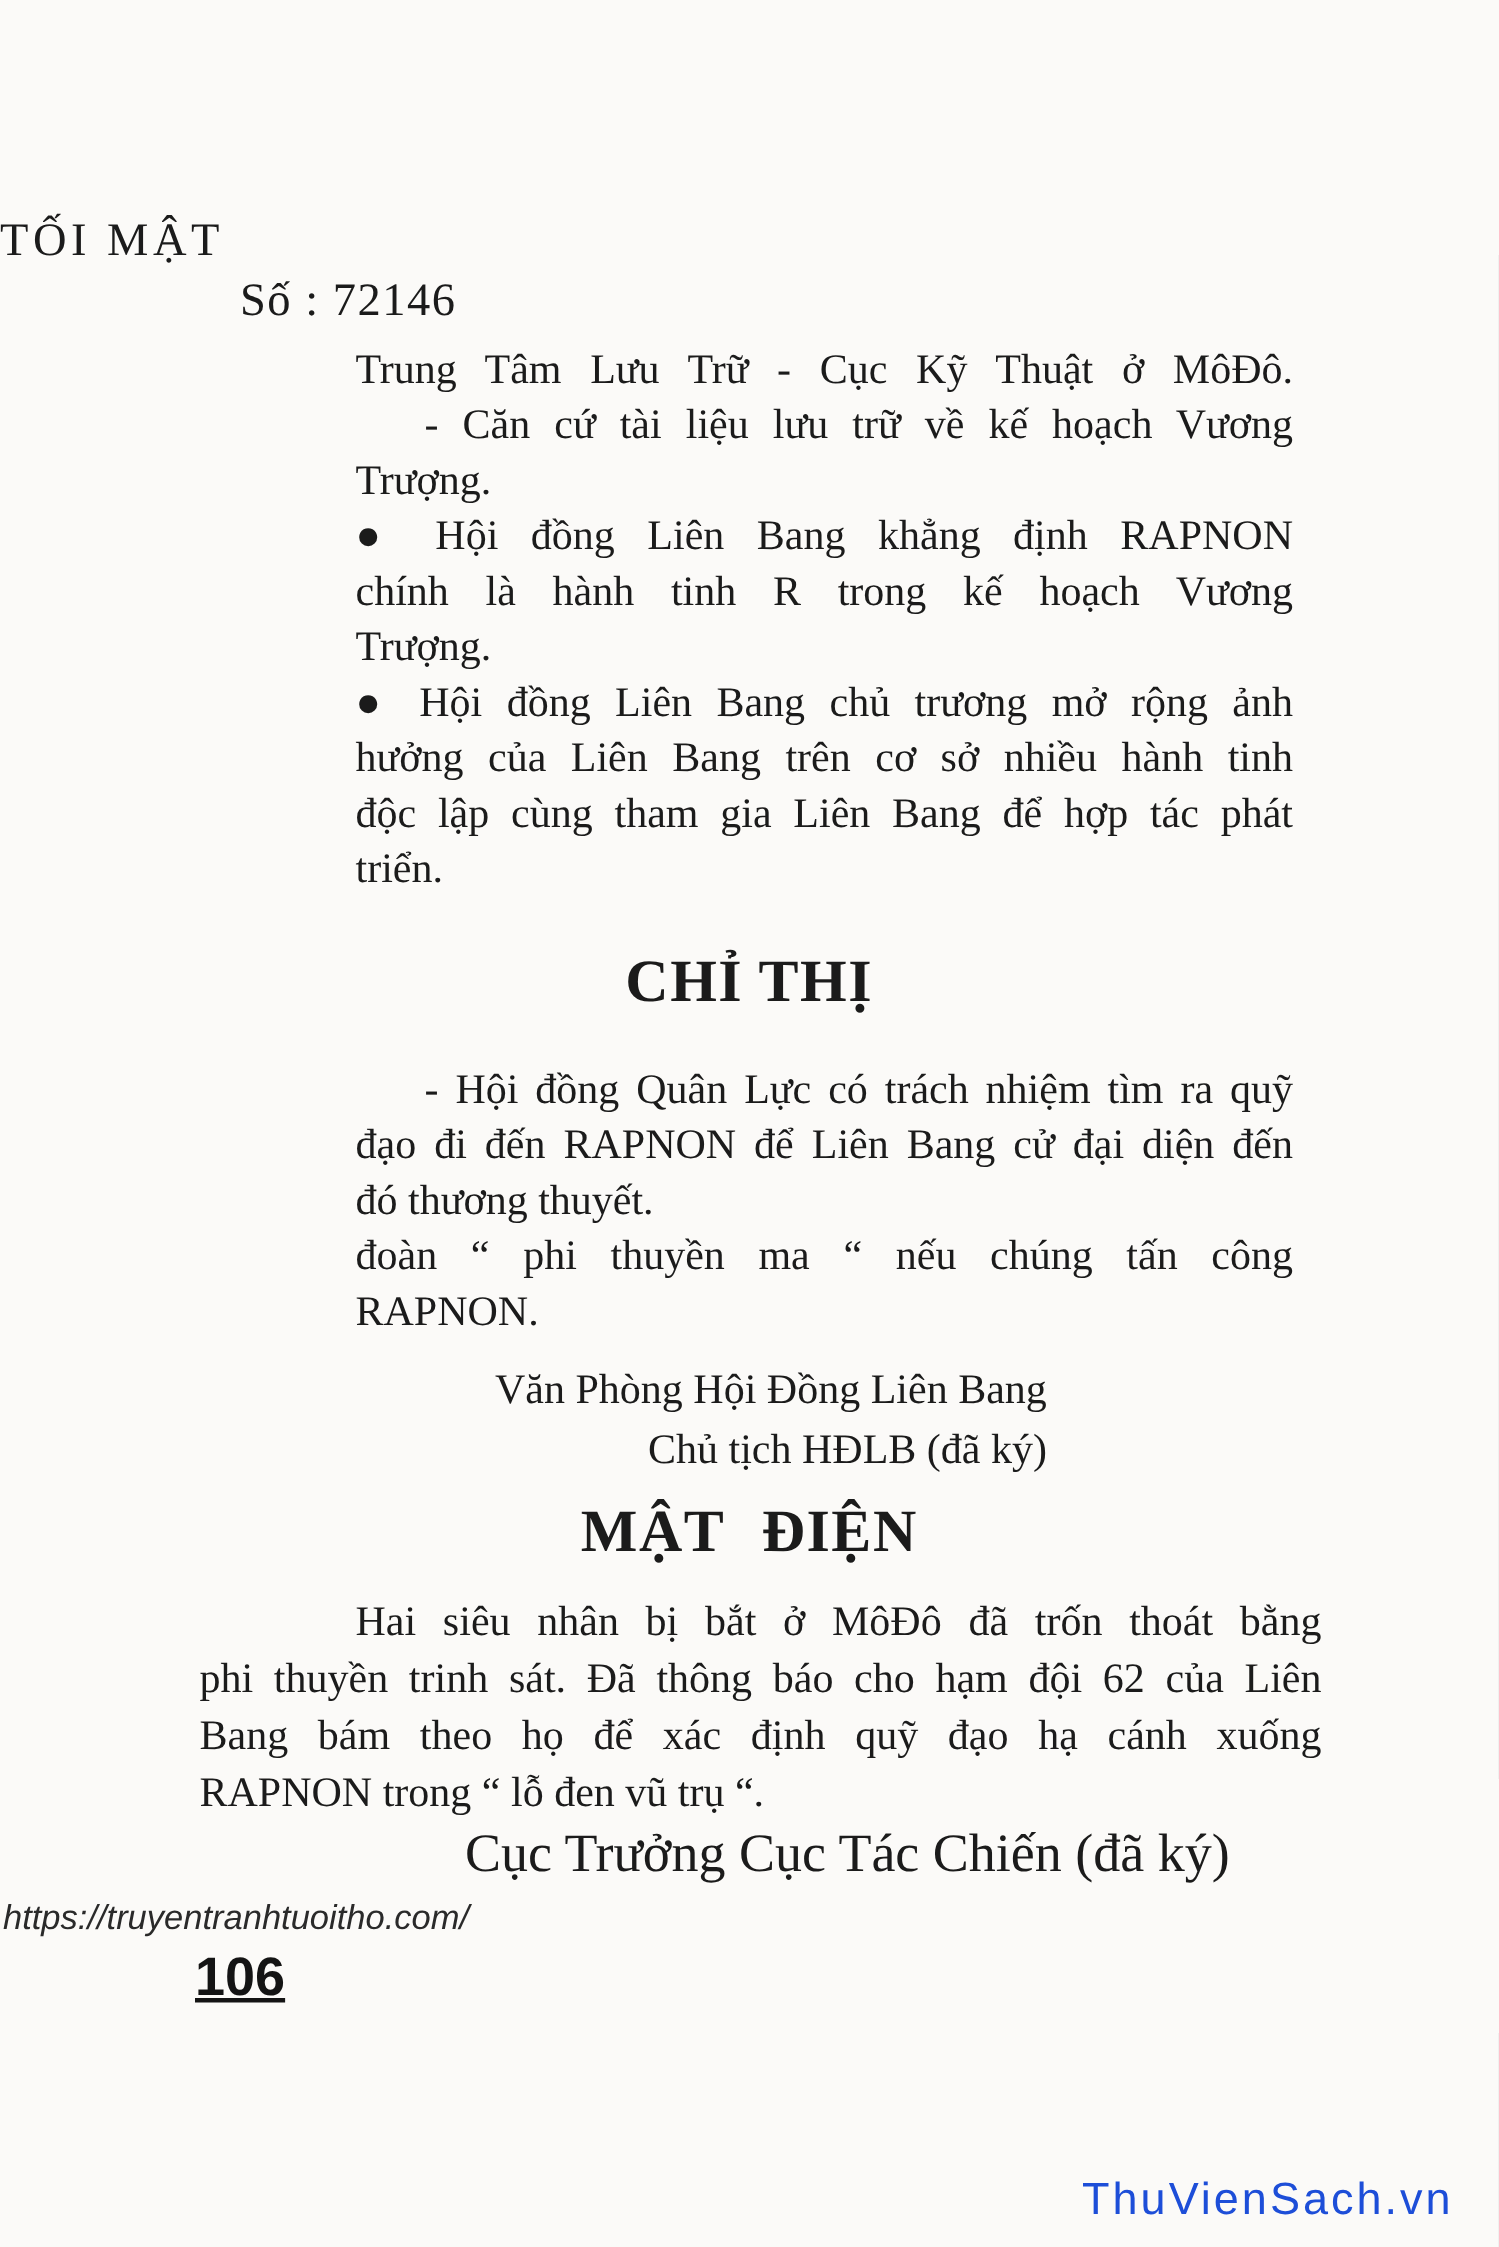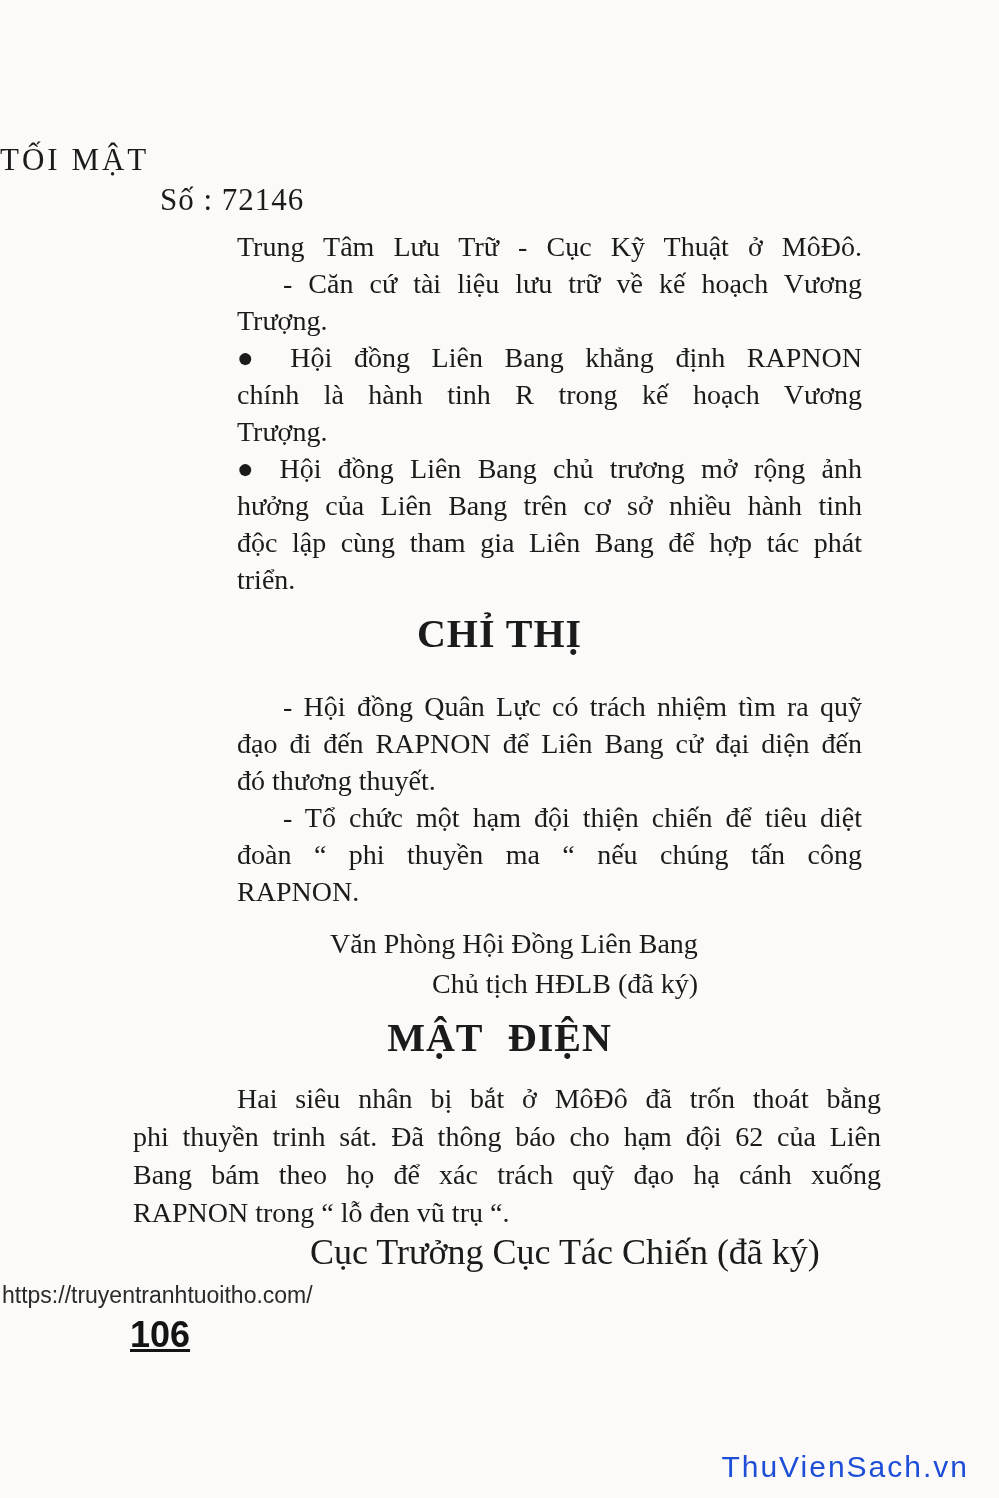--- a/index.html
+++ b/index.html
@@ -53,21 +53,21 @@
   .ind { padding-left: 46px; }
   .indT { padding-left: 104px; }
   .heading {
     width: 100%;
     text-align: center;
     font-size: 40px;
     font-weight: bold;
     letter-spacing: 1px;
     line-height: 48px;
   }
-  .heading.chithi { margin-top: 12px; margin-bottom: 30px; }
+  .heading.chithi { margin-top: 32px; margin-bottom: 30px; }
   .heading.matdien { margin-top: 10px; margin-bottom: 18px; word-spacing: 14px; }
   .sig-office {
     margin-top: 14px;
     margin-left: 330px;
     font-size: 28px;
     line-height: 40px;
   }
   .sig-signer {
     margin-left: 432px;
     font-size: 28px;
@@ -78,20 +78,21 @@
     font-size: 36px;
     line-height: 40px;
   }
   .footer-url {
     margin-top: 8px;
     margin-left: 2px;
     font-family: "Liberation Sans", "DejaVu Sans", sans-serif;
     font-size: 23px;
     color: #2a2a2a;
     line-height: 30px;
+    font-style: italic;
   }
   .page-number {
     margin-top: 4px;
     margin-left: 130px;
     font-family: "Liberation Sans", "DejaVu Sans", sans-serif;
     font-size: 36px;
     font-weight: bold;
     color: #141414;
     text-decoration: underline;
   }
@@ -140,35 +141,34 @@
 
     <div class="heading chithi">CHỈ THỊ</div>
 
     <div class="blockA">
       <div>
         <div class="line jl ind">- Hội đồng Quân Lực có trách nhiệm tìm ra quỹ</div>
         <div class="line jl">đạo đi đến RAPNON để Liên Bang cử đại diện đến</div>
         <div class="line">đó thương thuyết.</div>
       </div>
       <div>
-        <div class="line jl ind">- Tổ chức một hạm đội thiện chiến để tiêu diệt</div>
         <div class="line jl">đoàn “ phi thuyền ma “ nếu chúng tấn công</div>
         <div class="line">RAPNON.</div>
       </div>
     </div>
 
     <div class="sig-office">Văn Phòng Hội Đồng Liên Bang</div>
     <div class="sig-signer">Chủ tịch HĐLB (đã ký)</div>
 
     <div class="heading matdien">MẬT  ĐIỆN</div>
 
     <div class="blockB">
       <div class="line jl indT">Hai siêu nhân bị bắt ở MôĐô đã trốn thoát bằng</div>
       <div class="line jl">phi thuyền trinh sát. Đã thông báo cho hạm đội 62 của Liên</div>
-      <div class="line jl">Bang bám theo họ để xác trách quỹ đạo hạ cánh xuống</div>
+      <div class="line jl">Bang bám theo họ để xác định quỹ đạo hạ cánh xuống</div>
       <div class="line">RAPNON trong “ lỗ đen vũ trụ “.</div>
     </div>
 
     <div class="sig-telegram">Cục Trưởng Cục Tác Chiến (đã ký)</div>
 
     <div class="footer-url">https://truyentranhtuoitho.com/</div>
     <div class="page-number">106</div>
   </div>
 
   <div class="watermark">ThuVienSach.vn</div>

